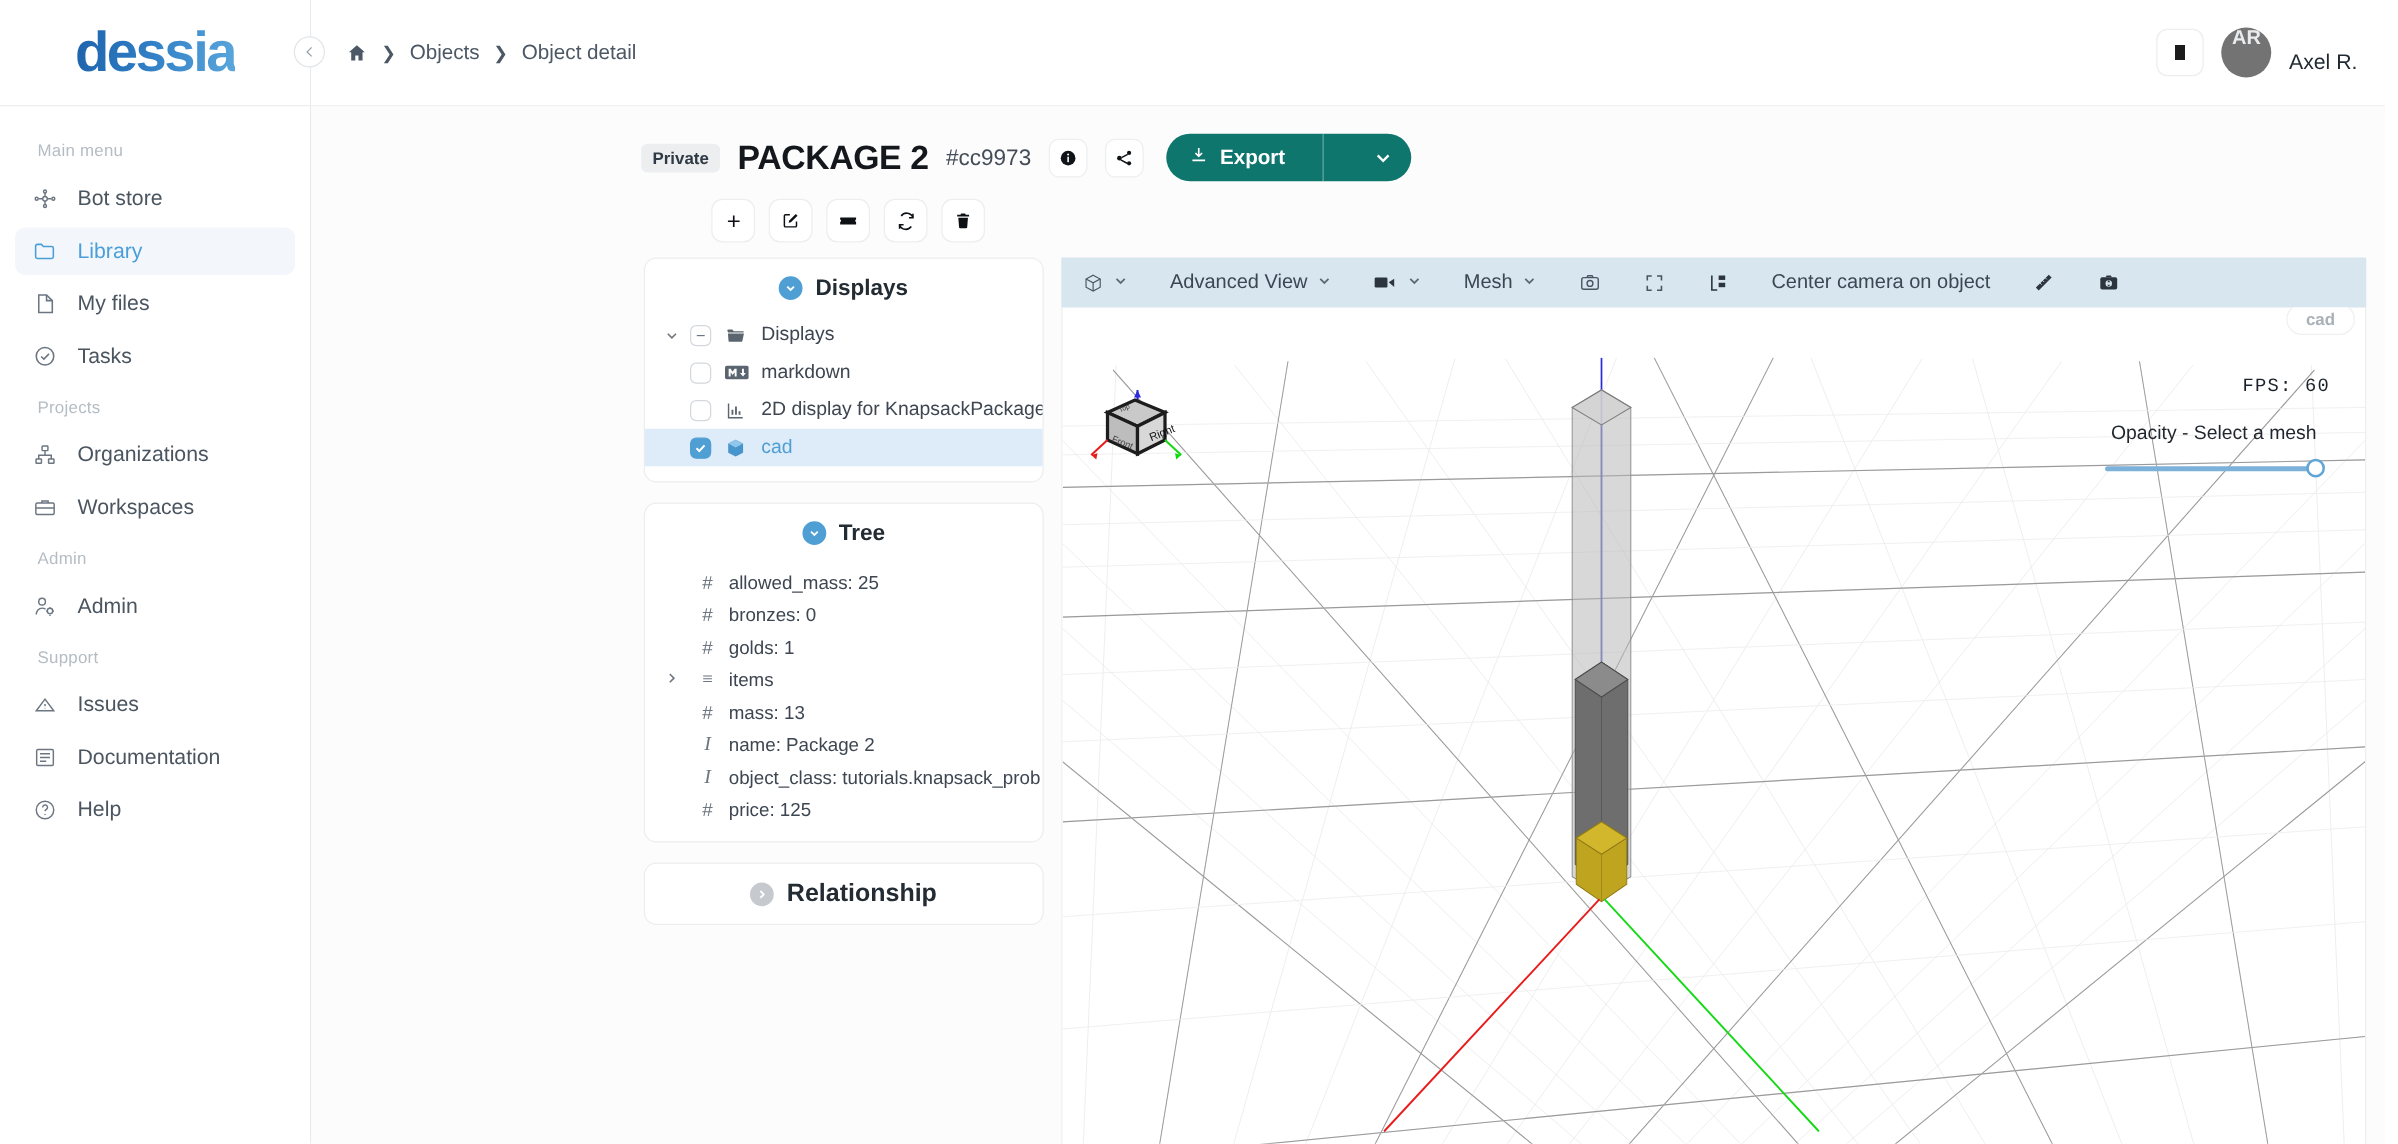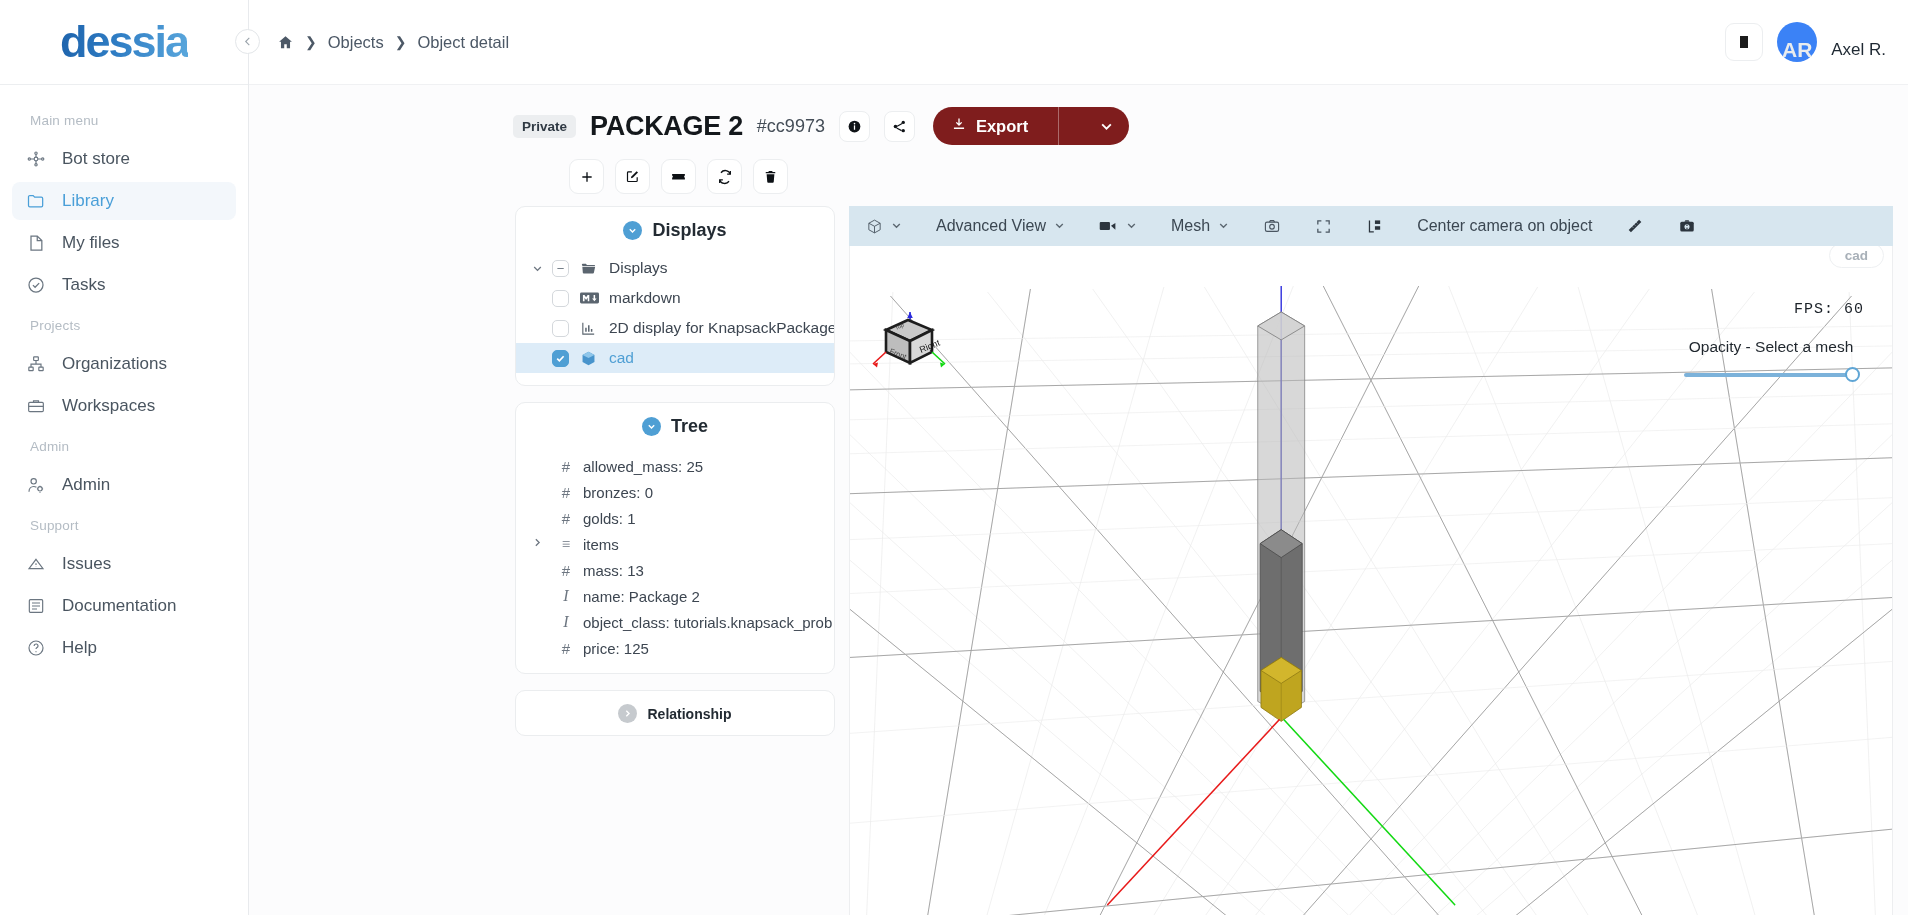--- a/index.html
+++ b/index.html
@@ -59,39 +59,39 @@
   .crumbs { display:flex; align-items:center; gap:11px; font-size:16.5px; color:#4c5866; }
   .crumb-sep { color:#4c5866; font-size:14px; }
   .crumb { cursor:pointer; }
   .home-ico { color:#4c5866; display:flex; align-items:center; }
   .topbar-right { margin-left:auto; display:flex; align-items:center; gap:14px; }
   .icon-sq {
     width:38px; height:38px; border-radius:9px; border:1px solid #eceef0; background:#fff;
     display:flex; align-items:center; justify-content:center; cursor:pointer; color:#1c1c1c;
   }
   .avatar {
-    width:40px; height:40px; border-radius:50%; background:#3b82f6; color:#e9ecee;
-    display:flex; align-items:flex-end; justify-content:center; font-size:21px; font-weight:bold;
+    width:40px; height:40px; border-radius:50%; background:#737373; color:#e9ecee;
+    display:flex; align-items:flex-start; justify-content:center; font-size:16px; font-weight:bold;
   }
   .username { font-size:17px; color:#1f2933;margin-top:16px; }
 
   
   .title-row { display:flex; align-items:center; gap:14px; padding: 22px 12px 0 264px; }
   .badge-private {
     background:#eceef0; color:#303a44; font-size:13.5px; font-weight:bold;
     padding:4px 9px; border-radius:5px;
   }
   .obj-title { font-size:27px; font-weight:bold; color:#14181c; letter-spacing:-.3px; }
   .obj-hash { font-size:18px; color:#444d57; }
   .tbtn {
     width:31px; height:31px; border-radius:8px; border:1px solid #eceef0; background:#fff;
     display:flex; align-items:center; justify-content:center; cursor:pointer; color:#101418;
   }
   .export-btn {
-    display:flex; align-items:center; height:38px; background:#7f1d1d; color:#fff;
+    display:flex; align-items:center; height:38px; background:#0f766e; color:#fff;
     border-radius:19px; padding:0 6px 0 18px; cursor:pointer; gap:30px; margin-left:4px;
   }
   .export-btn .lbl { font-size:16.5px; font-weight:bold; display:flex; align-items:center; gap:9px;}
   .export-divider { width:1px; height:38px; background:rgba(255,255,255,.35); }
   .export-caret { width:34px; display:flex; align-items:center; justify-content:center; font-size:13px; }
 
   
   .action-row { display:flex; gap:11px; padding: 14px 0 0 320px; }
   .abtn {
     width:35px; height:35px; border-radius:9px; border:1px solid #eceef0; background:#fff;
@@ -134,21 +134,21 @@
     padding-left:16px; white-space:nowrap; overflow:hidden;
   }
   .prop-row .arrow { width:24px; flex:0 0 24px; color:#6d7681; font-size:12px; }
   .prop-glyph {
     width:20px; flex:0 0 20px; margin-right:7px; color:#6d7681;
     font-size:16px; text-align:center; font-family:"Liberation Serif", serif;
   }
   .prop-glyph.hash { font-family:"Liberation Sans", sans-serif; font-size:15px; }
   .prop-glyph.list { font-size:15px; }
   .prop-glyph.str { font-style:italic; }
-  .relationship-panel .panel-head { font-size:14px; }
+  .relationship-panel .panel-head { font-size:20px; }
 
   
   .viewer-col { flex:1 1 auto; padding-left:14px; padding-right:15px; }
   .viewer {
     position:relative; height:720px; background:#fff;
     border:1px solid #edeef0; border-top:none; overflow:hidden;
   }
   .v-toolbar {
     height:40px; background:#d7e6ef; display:flex; align-items:center;
     gap:0; font-size:16px; color:#3b4752; position:relative; z-index:6;

